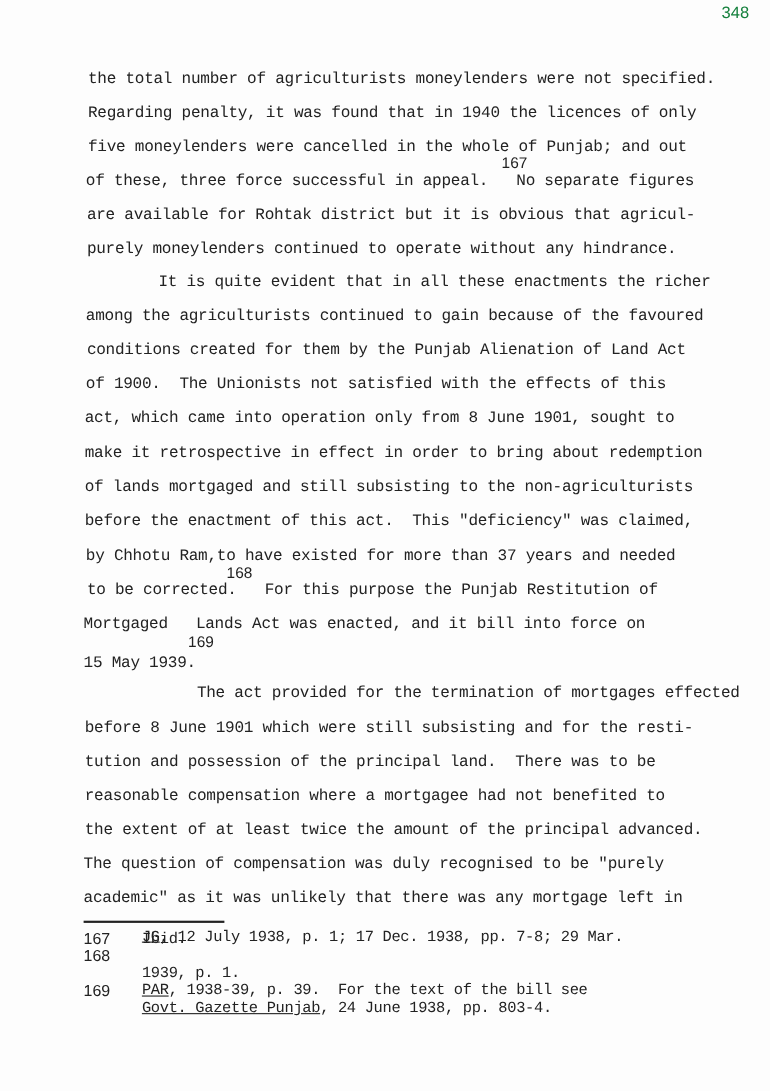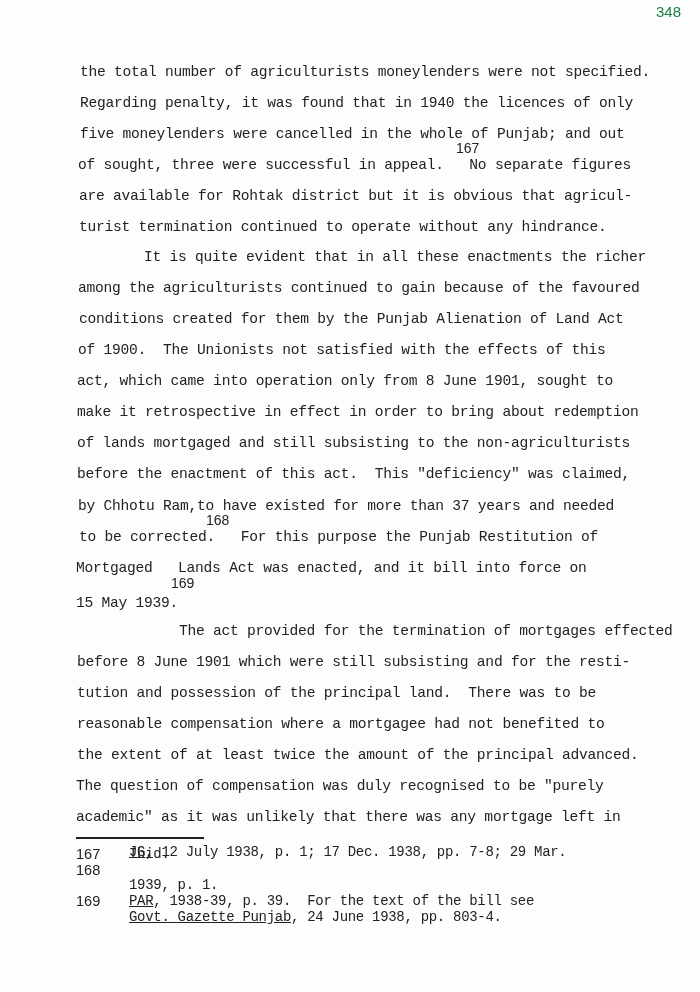--- a/index.html
+++ b/index.html
@@ -63,23 +63,23 @@
 </head>
 <body>
 
 <div>
   <div class="page-number">348</div>
 
   <div id="body-text">
       <div class="line" style="top: 63px; left: 80px;">the total number of agriculturists moneylenders were not specified.</div>
       <div class="line" style="top: 94px; left: 80px;">Regarding penalty, it was found that in 1940 the licences of only</div>
       <div class="line" style="top: 125px; left: 80px;">five moneylenders were cancelled in the whole of Punjab; and out</div>
-      <div class="line" style="top: 156px; left: 78px;">of sought, three were successful in appeal.   No separate figures</div>
+      <div class="line" style="top: 156px; left: 78px;">of these, three force successful in appeal.   No separate figures</div>
       <div class="line" style="top: 187px; left: 79px;">are available for Rohtak district but it is obvious that agricul-</div>
-      <div class="line" style="top: 218px; left: 79px;">turist termination continued to operate without any hindrance.</div>
+      <div class="line" style="top: 218px; left: 79px;">purely moneylenders continued to operate without any hindrance.</div>
       <div class="line" style="top: 248px; left: 144px;">It is quite evident that in all these enactments the richer</div>
       <div class="line" style="top: 279px; left: 78px;">among the agriculturists continued to gain because of the favoured</div>
       <div class="line" style="top: 310px; left: 79px;">conditions created for them by the Punjab Alienation of Land Act</div>
       <div class="line" style="top: 341px; left: 78px;">of 1900.  The Unionists not satisfied with the effects of this</div>
       <div class="line" style="top: 372px; left: 77px;">act, which came into operation only from 8 June 1901, sought to</div>
       <div class="line" style="top: 403px; left: 77px;">make it retrospective in effect in order to bring about redemption</div>
       <div class="line" style="top: 434px; left: 77px;">of lands mortgaged and still subsisting to the non-agriculturists</div>
       <div class="line" style="top: 465px; left: 77px;">before the enactment of this act.  This "deficiency" was claimed,</div>
       <div class="line" style="top: 497px; left: 78px;">by Chhotu Ram,to have existed for more than 37 years and needed</div>
       <div class="line" style="top: 528px; left: 79px;">to be corrected.   For this purpose the Punjab Restitution of</div>

